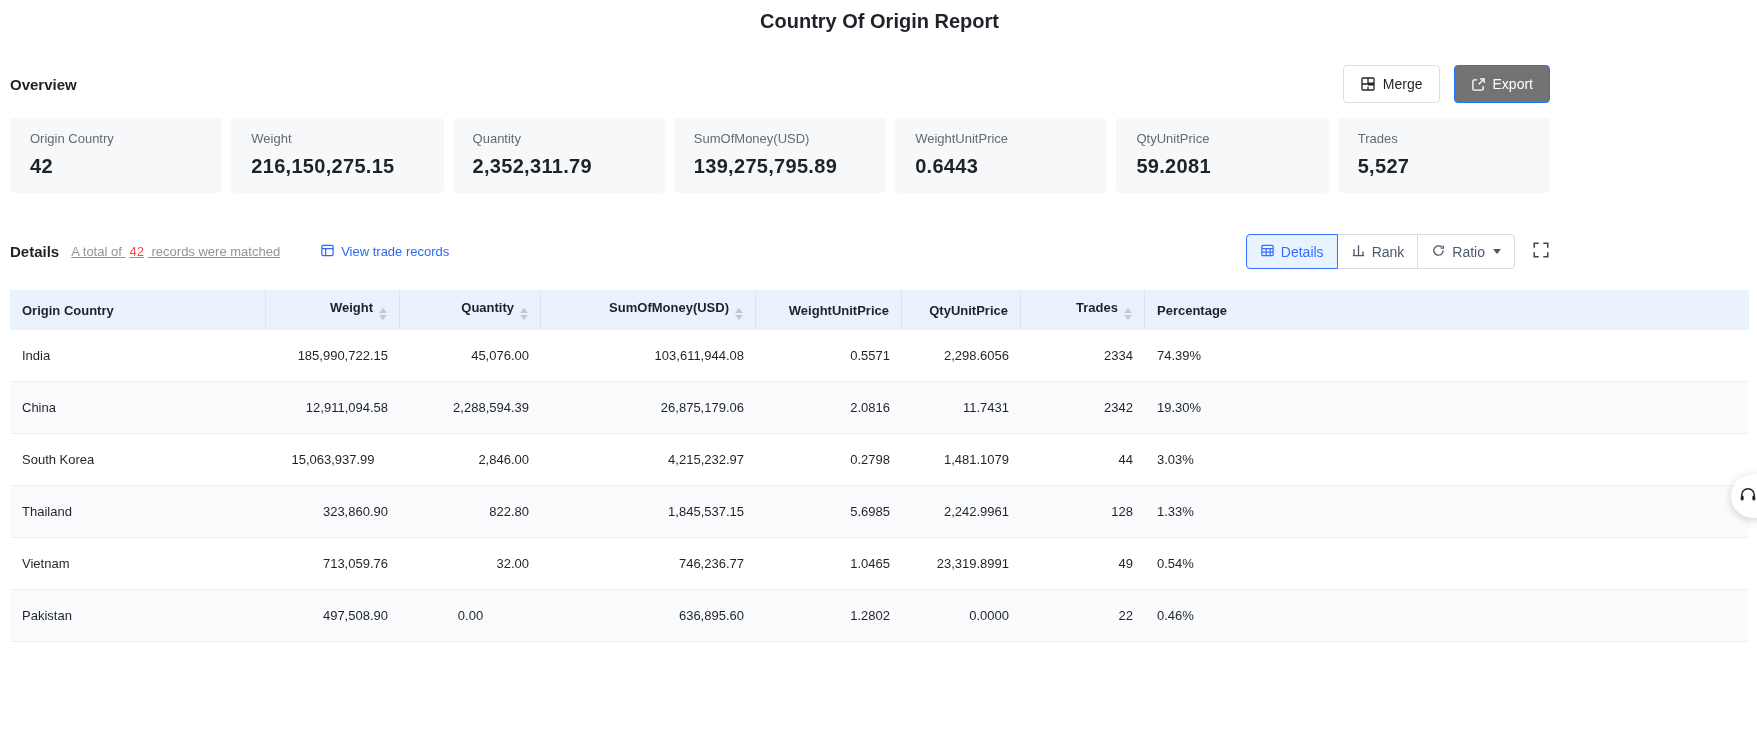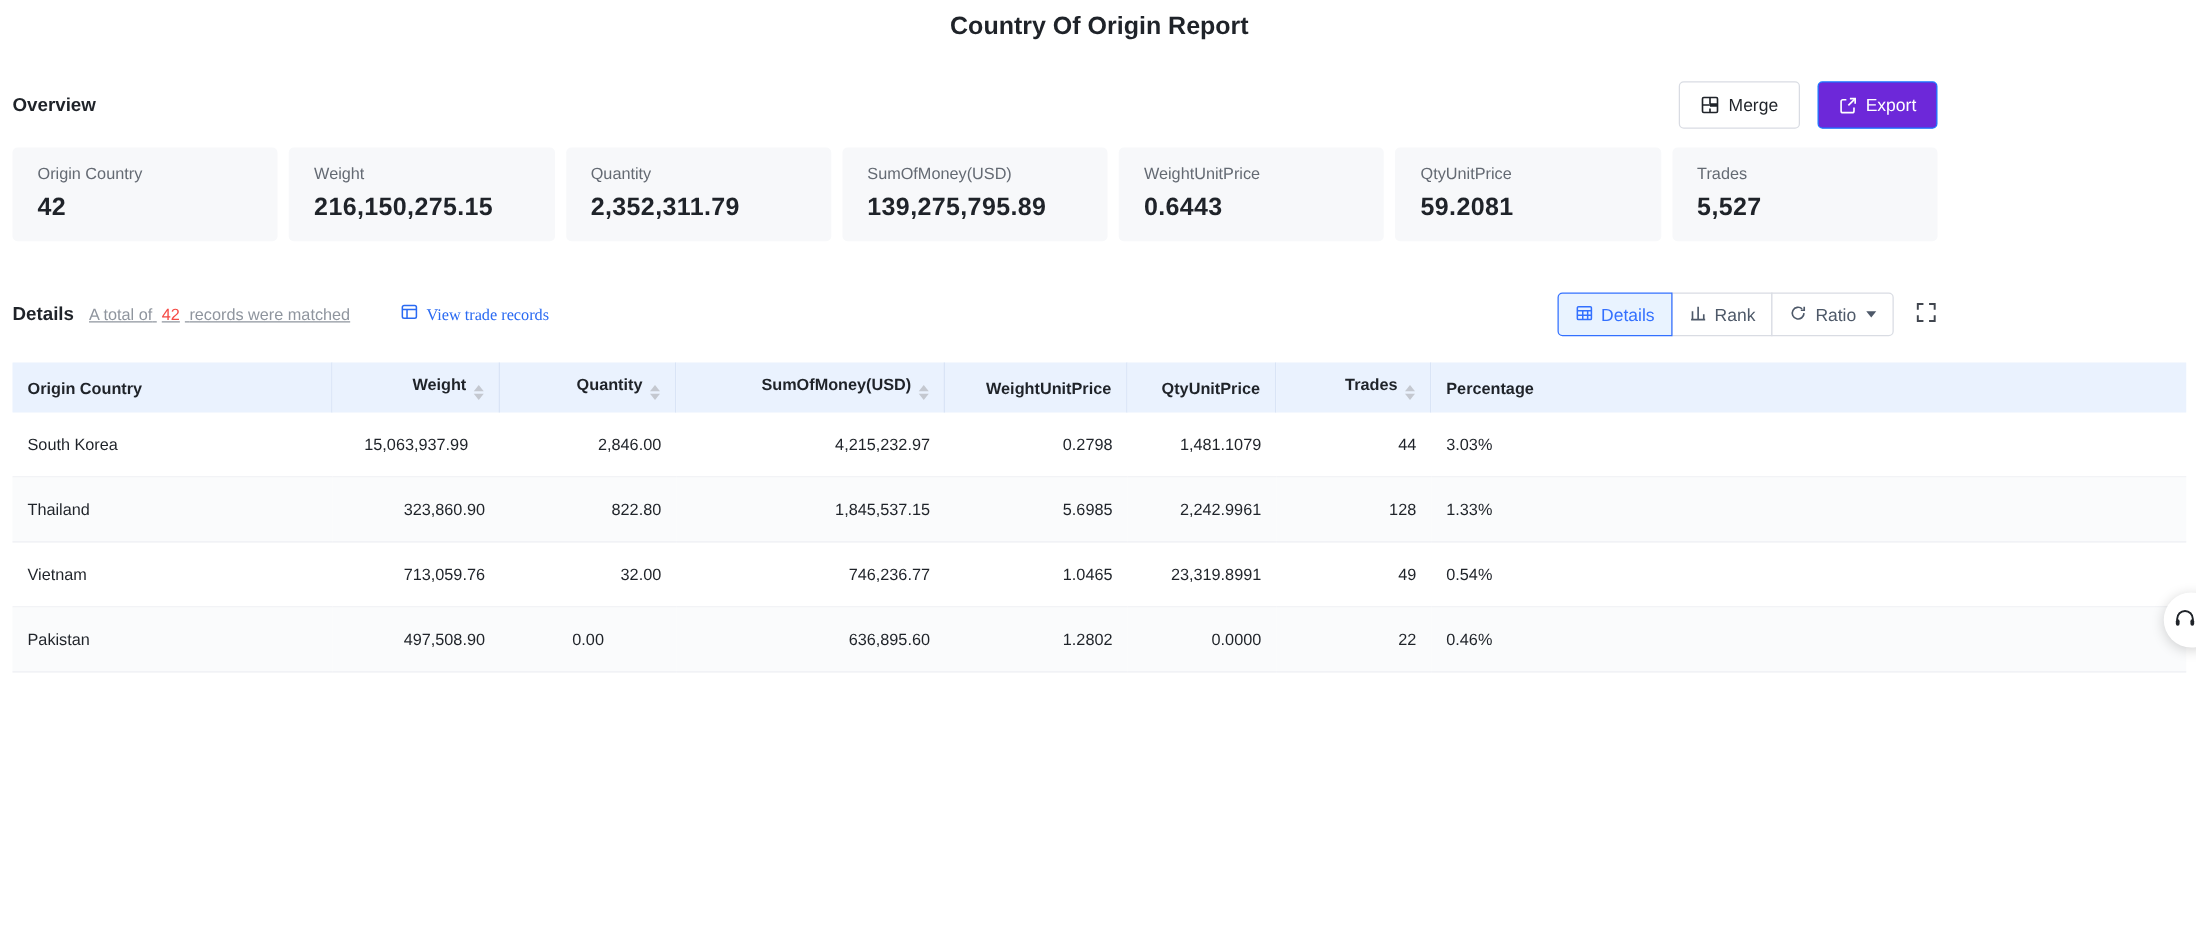--- a/index.html
+++ b/index.html
@@ -15,34 +15,34 @@
   
   .narrow { width: 1540px; }
 
   
   .overview-row { display: flex; align-items: center; justify-content: space-between; margin-top: 32px; }
   .section-title { font-size: 15px; font-weight: 700; color: #1f2329; }
   .overview-actions { display: flex; gap: 14px; }
   .btn { display: inline-flex; align-items: center; gap: 7px; height: 19px; padding: 18px 16px;
     border-radius: 4px; font-size: 14px; cursor: pointer; border: 1px solid #d9dce3; background: #fff; color: #1f2329; }
   .btn svg { display: block; }
-  .btn-primary { background: #6d28d9; border-color: #1777ff; color: #fff; justify-content: space-between; }
+  .btn-primary { background: #737373; border-color: #1777ff; color: #fff; justify-content: space-between; }
 
   
   .cards { display: flex; gap: 9px; margin-top: 15px; }
   .card { flex: 1; background: #f7f8fa; border-radius: 4px; padding: 13px 20px 15px 20px; }
   .card-label { font-size: 13px; color: #646a73; }
   .card-value { font-size: 20px; font-weight: 700; color: #1f2329; margin-top: 9px; letter-spacing: 0.3px; }
 
   
   .details-row { display: flex; align-items: center; margin-top: 41px; }
   .matched-text { font-size: 13px; color: #8f959e; margin-left: 12px; text-decoration: underline; }
   .matched-count { color: #f54a45; margin: 0 4px; }
   .view-link { display: inline-flex; align-items: center; gap: 6px; margin-left: 40px;
-    font-size: 13px; color: #2a6af2; cursor: pointer; text-decoration: none; font-family: Liberation Serif, serif; }
+    font-size: 13px; color: #2a6af2; cursor: pointer; text-decoration: none; }
   .details-controls { margin-left: auto; display: flex; align-items: center; gap: 17px; }
   .seg-group { display: inline-flex; }
   .seg-btn { display: inline-flex; align-items: center; gap: 6px; height: 35px; padding: 0 13px;
     background: #fff; border: 1px solid #d9dce3; font-size: 14px; color: #4e5969; cursor: pointer; margin-left: -1px; }
   .seg-btn:first-child { border-radius: 4px 0 0 4px; margin-left: 0; }
   .seg-btn:last-child { border-radius: 0 4px 4px 0; }
   .seg-btn.active { background: #e9f3ff; border-color: #3370ff; color: #3370ff; position: relative; z-index: 1; }
   .caret-down-glyph { width: 0; height: 0; border-left: 4px solid transparent; border-right: 4px solid transparent;
     border-top: 5px solid #4e5969; margin-left: 2px; }
   .fullscreen-btn { background: none; border: none; color: #41464f; cursor: pointer; display: inline-flex; padding: 0; }
@@ -217,20 +217,40 @@
           <th style="text-align: right;"><span>QtyUnitPrice</span></th>
           <th style="text-align: right;"><span>Trades</span><span class="sort-carets">
               <i class="caret-up"></i>
               <i class="caret-dn"></i>
             </span></th>
           <th style="text-align: left;"><span>Percentage</span></th>
         </tr>
     </thead>
     <tbody>
         <tr>
+          <td style="text-align: left;">India</td>
+          <td style="text-align: right;">185,990,722.15</td>
+          <td style="text-align: right;">45,076.00</td>
+          <td style="text-align: right;">103,611,944.08</td>
+          <td style="text-align: right;">0.5571</td>
+          <td style="text-align: right;">2,298.6056</td>
+          <td style="text-align: right;">2334</td>
+          <td style="text-align: left;">74.39%</td>
+        </tr>
+        <tr>
+          <td style="text-align: left;">China</td>
+          <td style="text-align: right;">12,911,094.58</td>
+          <td style="text-align: right;">2,288,594.39</td>
+          <td style="text-align: right;">26,875,179.06</td>
+          <td style="text-align: right;">2.0816</td>
+          <td style="text-align: right;">11.7431</td>
+          <td style="text-align: right;">2342</td>
+          <td style="text-align: left;">19.30%</td>
+        </tr>
+        <tr>
           <td style="text-align: left;">South Korea</td>
           <td style="text-align: center;">15,063,937.99</td>
           <td style="text-align: right;">2,846.00</td>
           <td style="text-align: right;">4,215,232.97</td>
           <td style="text-align: right;">0.2798</td>
           <td style="text-align: right;">1,481.1079</td>
           <td style="text-align: right;">44</td>
           <td style="text-align: left;">3.03%</td>
         </tr>
         <tr>

